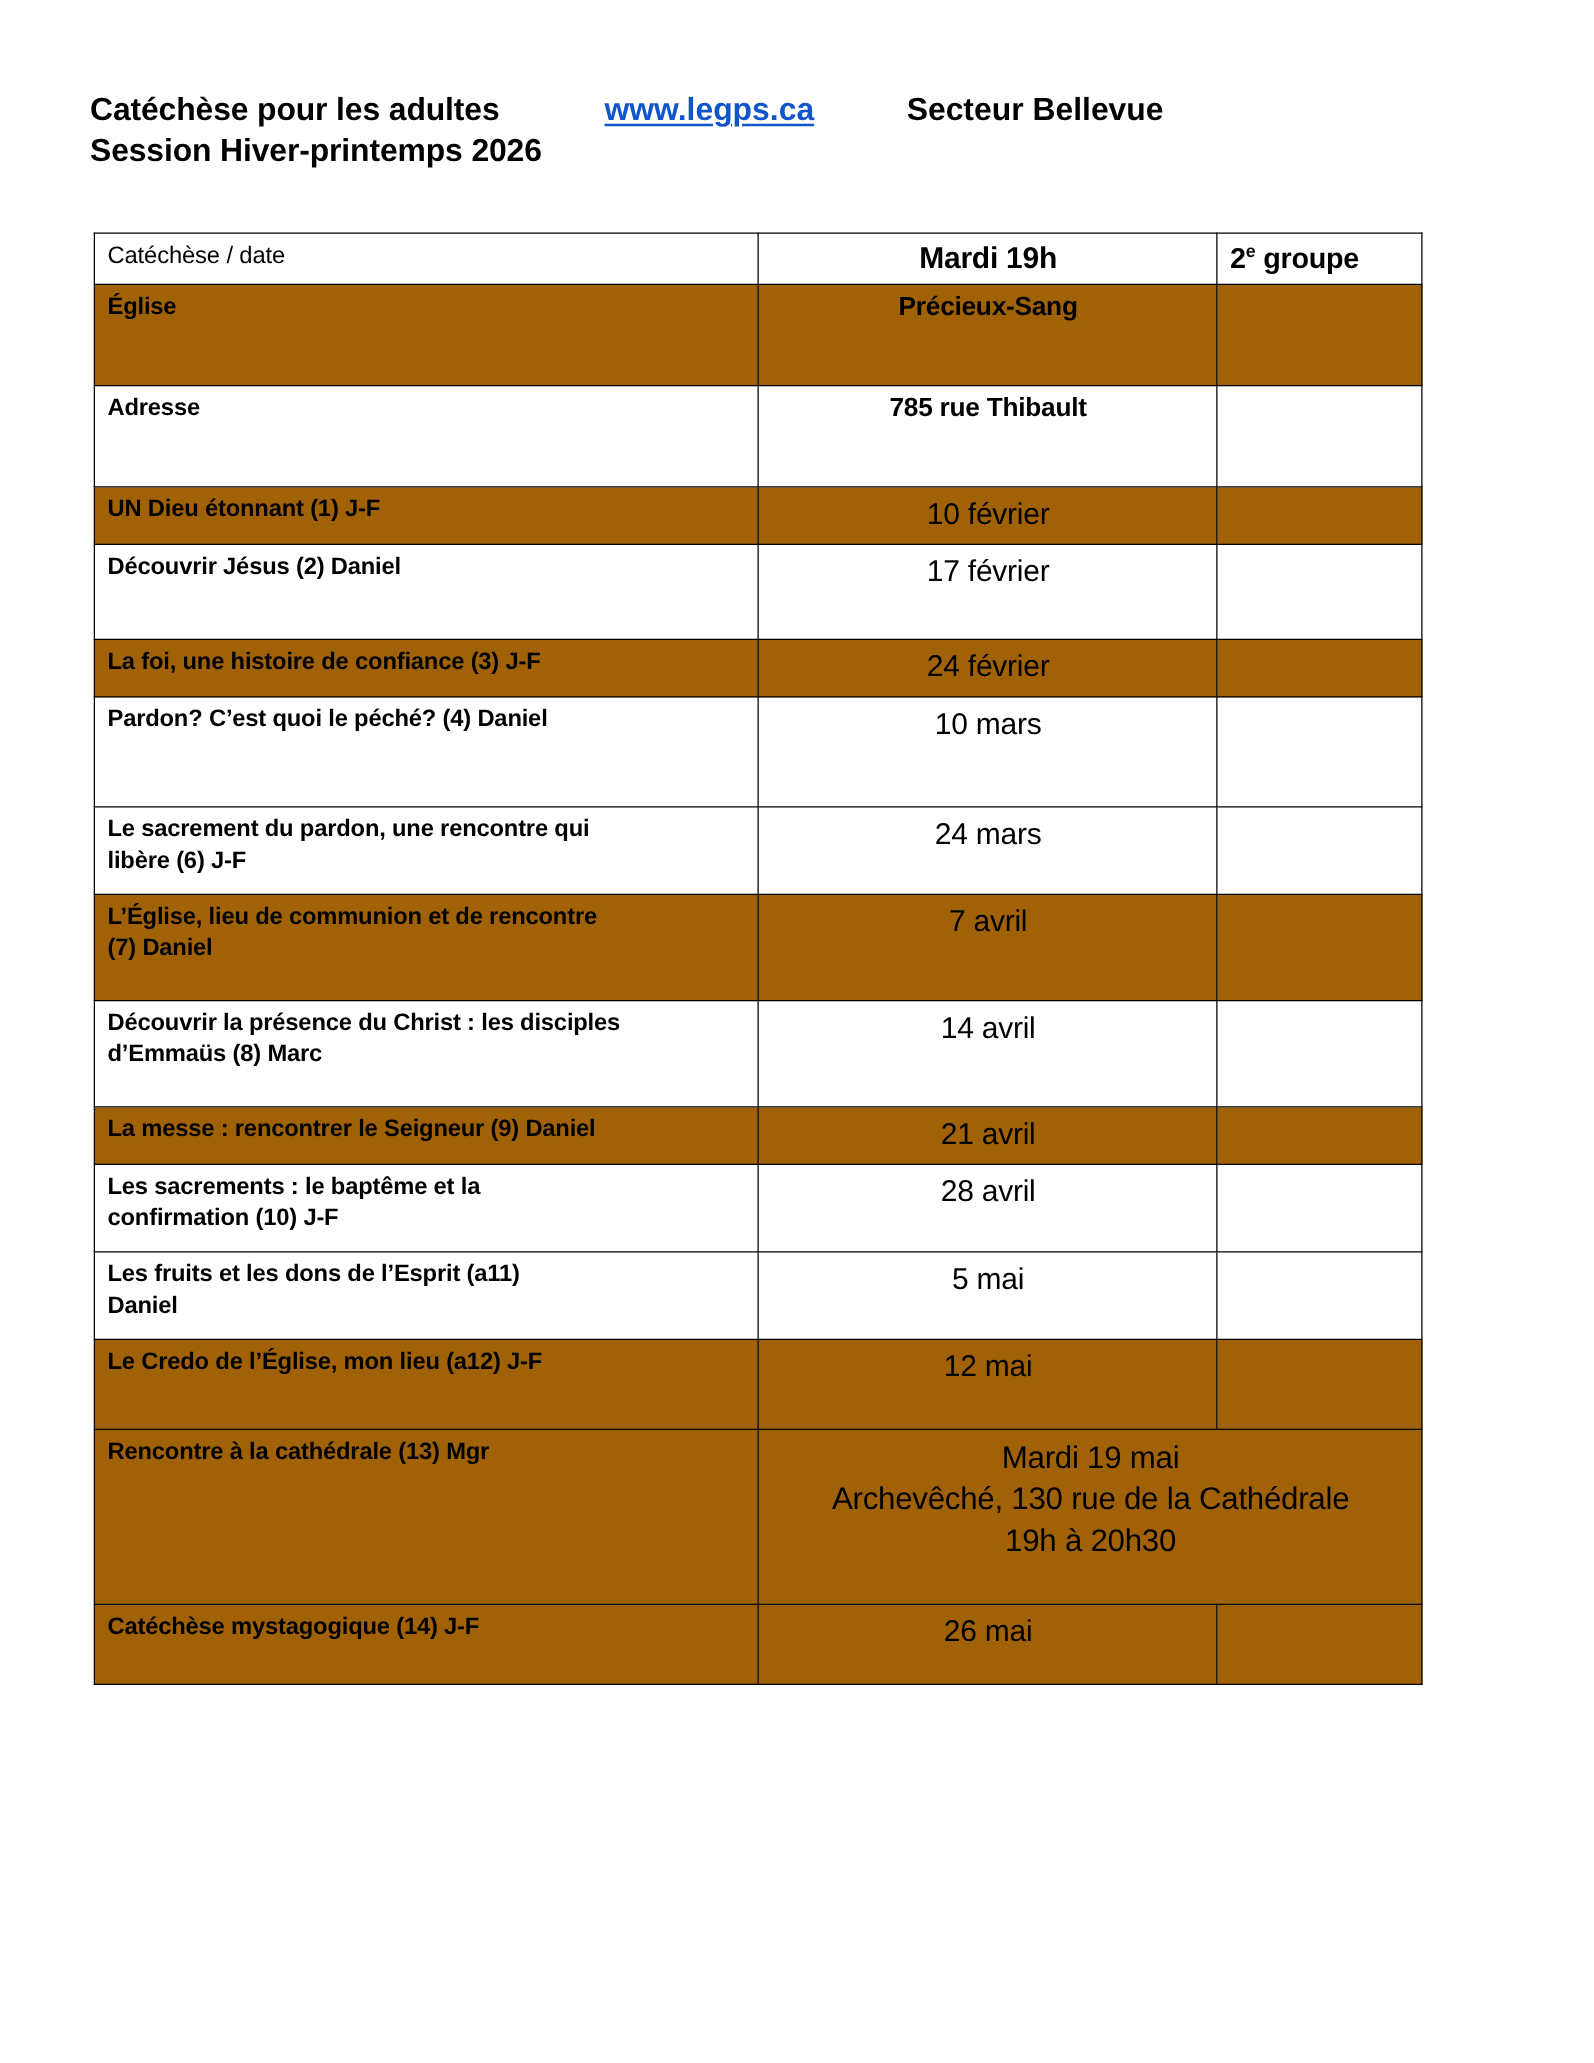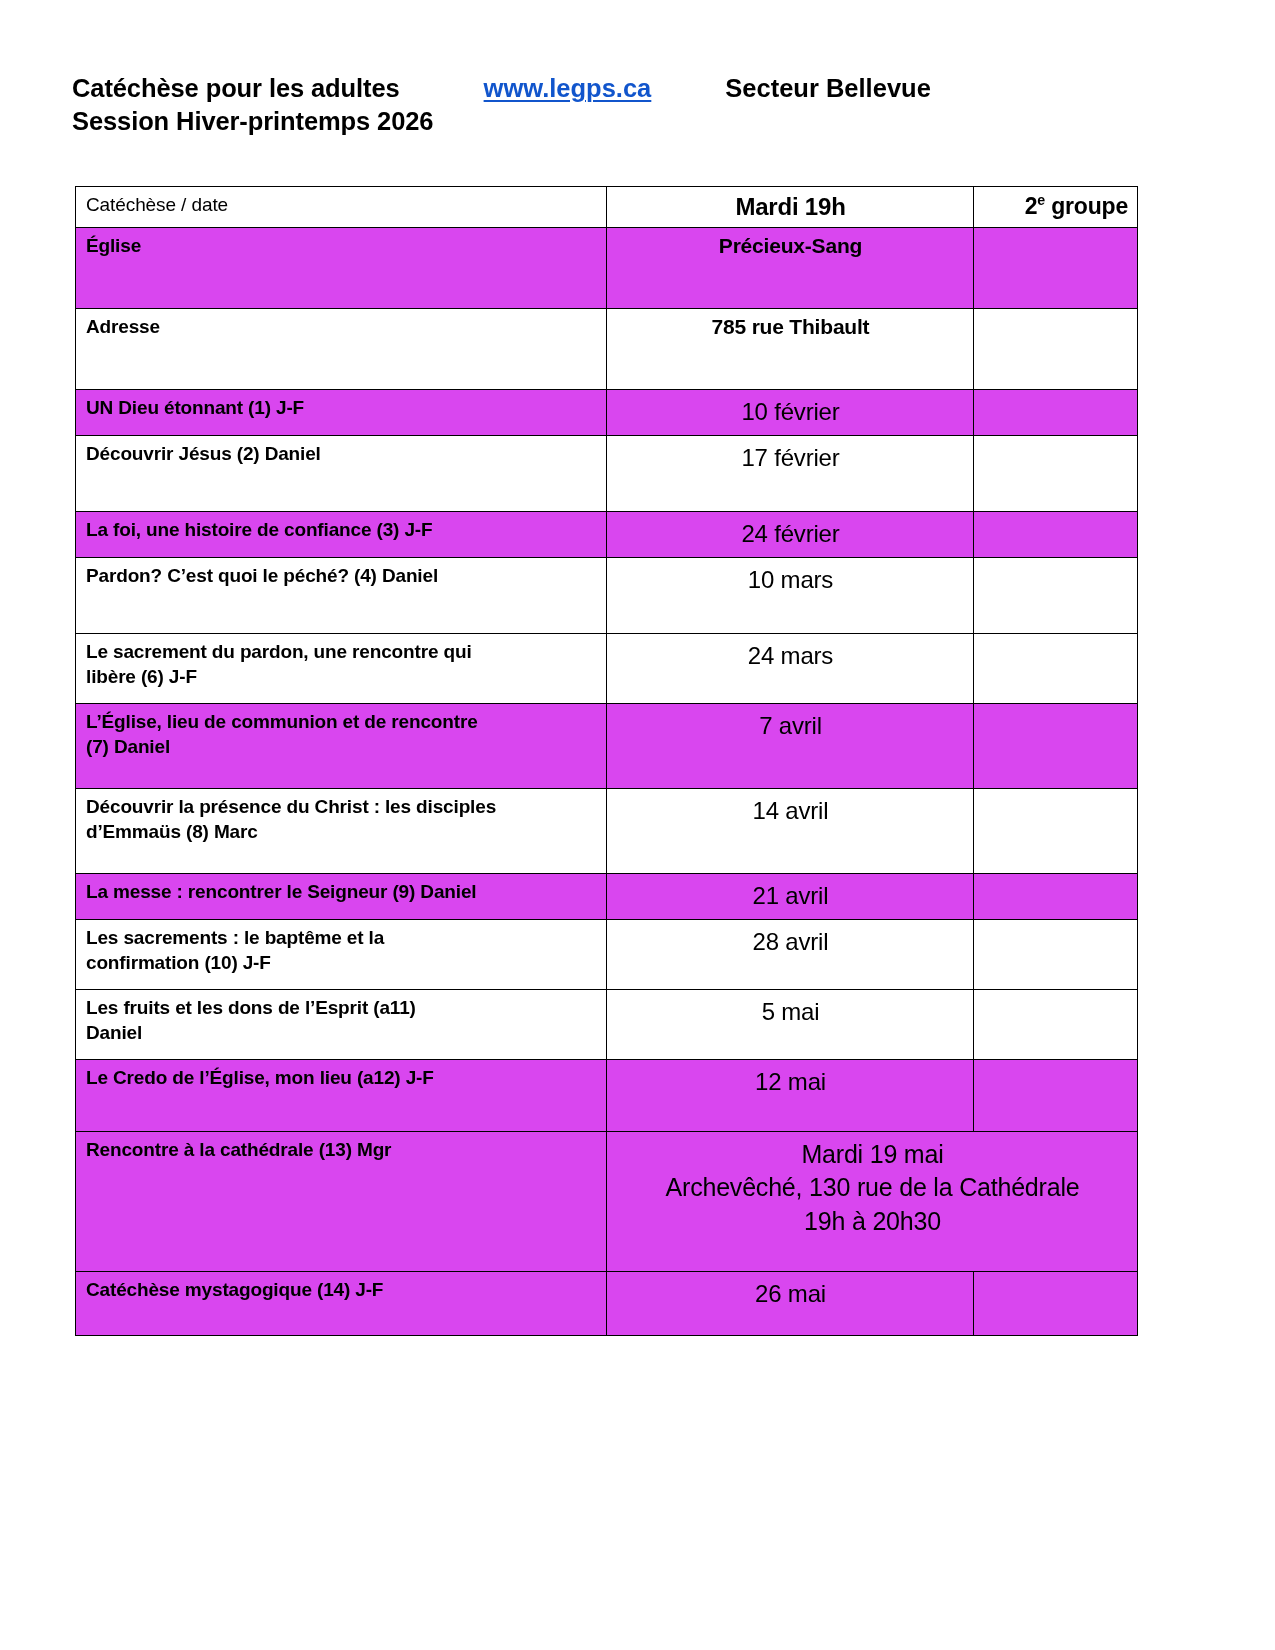--- a/index.html
+++ b/index.html
@@ -79,21 +79,21 @@
   table.sched col.c-topic  { width: 531px; }
   table.sched col.c-date   { width: 367px; }
   table.sched col.c-group2 { width: 164px; }
 
   table.sched td {
     border: 1.6px solid #000000;
     vertical-align: top;
     padding: 6px 9px 6px 10px;
     background: #ffffff;
   }
-  tr.shade td { background: #d946ef; }
+  tr.shade td { background: #a16207; }
 
   
   td.topic {
     font-size: 19px;
     font-weight: bold;
     line-height: 1.30;
     letter-spacing: -0.15px;
   }
   
   td.topic-head {
@@ -133,21 +133,21 @@
     text-align: center;
     line-height: 1.33;
     letter-spacing: -0.2px;
     padding-top: 9px;
   }
 
   
   td.group2 {
     font-size: 23px;
     font-weight: bold;
-    text-align: right;
+    text-align: left;
     letter-spacing: -0.2px;
     padding-top: 6px;
   }
   td.group2 sup {
     font-size: 0.62em;
     vertical-align: super;
     line-height: 0;
   }
   td.blank { font-size: 19px; }
 
@@ -211,21 +211,21 @@
         </tr>
 
         <tr class="shade" style="height:46px">
           <td class="topic">
               <span class="mline">La foi, une histoire de confiance (3) J-F</span>
             </td>
           <td class="date">24 février</td>
           <td class="blank"></td>
         </tr>
 
-        <tr style="height:76px">
+        <tr style="height:88px">
           <td class="topic">
               <span class="mline">Pardon? C’est quoi le péché? (4) Daniel</span>
             </td>
           <td class="date">10 mars</td>
           <td class="blank"></td>
         </tr>
 
 
         <tr style="height:70px">
           <td class="topic">

